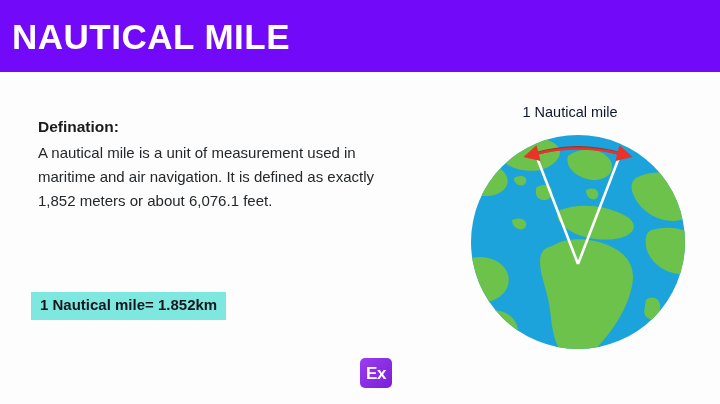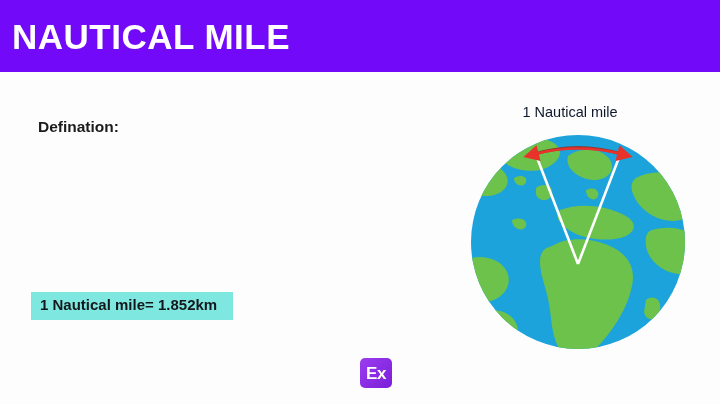--- a/index.html
+++ b/index.html
@@ -65,21 +65,21 @@
     position: absolute;
     left: 31px;
     top: 292px;
   }
   .formula-box {
     display: inline-block;
     background: #7ee8e0;
     color: #14181c;
     font-size: 15px;
     font-weight: bold;
-    padding: 5px 16px 6px 9px;
+    padding: 5px 9px 6px 9px;
     line-height: 1.1;
     white-space: nowrap;
   }
 
   
   .globe-area {
     position: absolute;
     left: 440px;
     top: 92px;
     width: 260px;
@@ -138,20 +138,21 @@
 </style>
 </head>
 <body>
 
 <div class="header-band">
   <div class="header-title">NAUTICAL MILE</div>
 </div>
 
 <div class="text-col">
   <div class="def-heading">Defination:</div>
+  <p class="def-body">A nautical mile is a unit of measurement used in maritime and air navigation. It is defined as exactly 1,852 meters or about 6,076.1 feet.</p>
 </div>
 
 <div class="formula-wrap">
   <span class="formula-box">1 Nautical mile= 1.852km</span>
 </div>
 
 <div class="globe-area">
 
   <div class="globe-label">1 Nautical mile</div>
 

